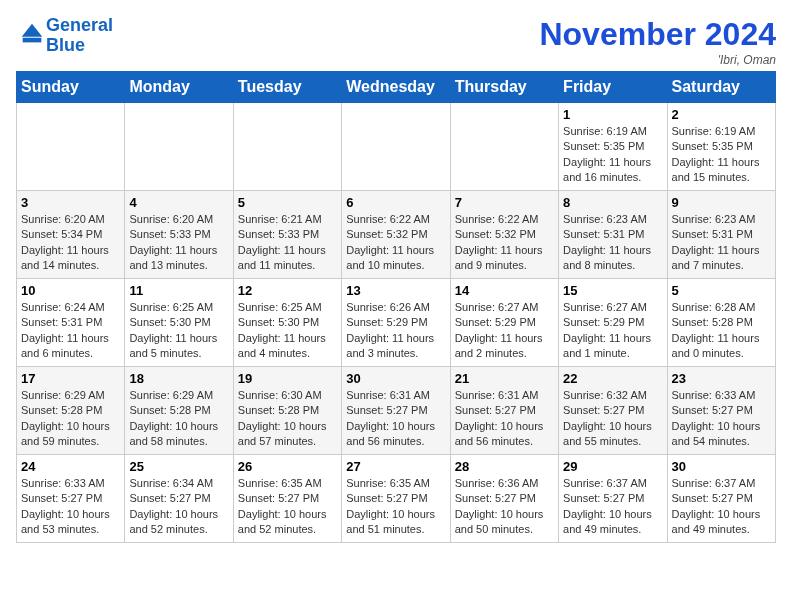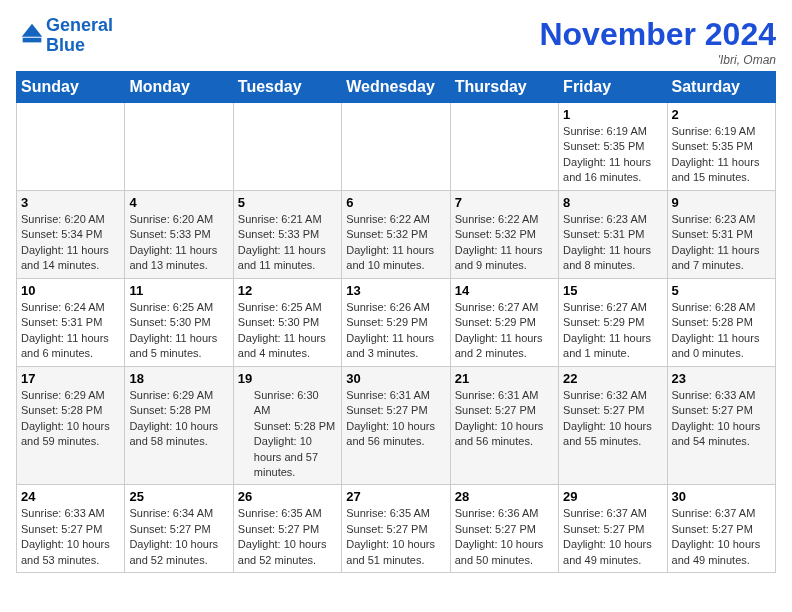--- a/index.html
+++ b/index.html
@@ -238,21 +238,21 @@
 Daylight: 10 hours and 59 minutes.</div>
         </td>
         <td>
           <div class="day-num">18</div>
           <div class="day-info" style="white-space: pre-line;">Sunrise: 6:29 AM
 Sunset: 5:28 PM
 Daylight: 10 hours and 58 minutes.</div>
         </td>
         <td>
           <div class="day-num">19</div>
-          <div class="day-info" style="white-space: pre-line; margin-left: 16px;">Sunrise: 6:30 AM
+          <div class="day-info" style="white-space: pre-line;">Sunrise: 6:30 AM
 Sunset: 5:28 PM
 Daylight: 10 hours and 57 minutes.</div>
         </td>
         <td>
           <div class="day-num">30</div>
           <div class="day-info" style="white-space: pre-line;">Sunrise: 6:31 AM
 Sunset: 5:27 PM
 Daylight: 10 hours and 56 minutes.</div>
         </td>
         <td>

